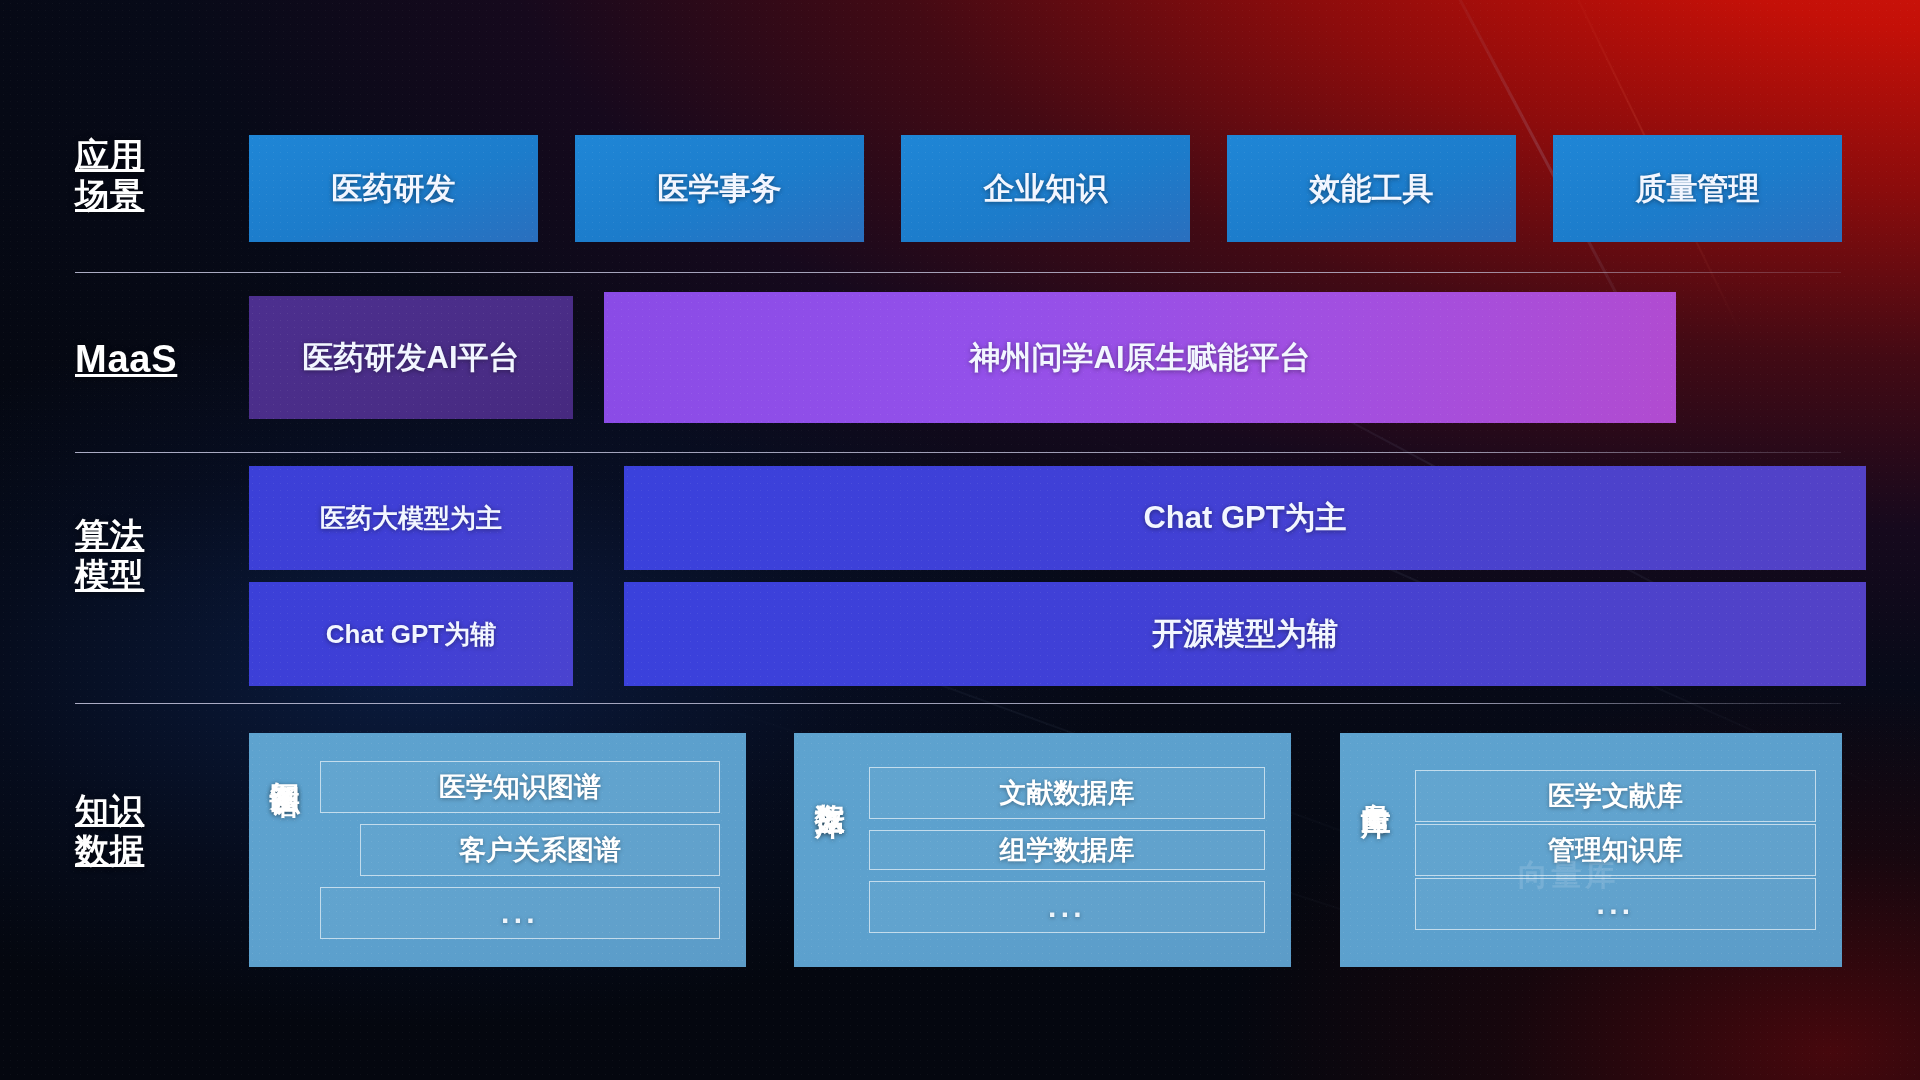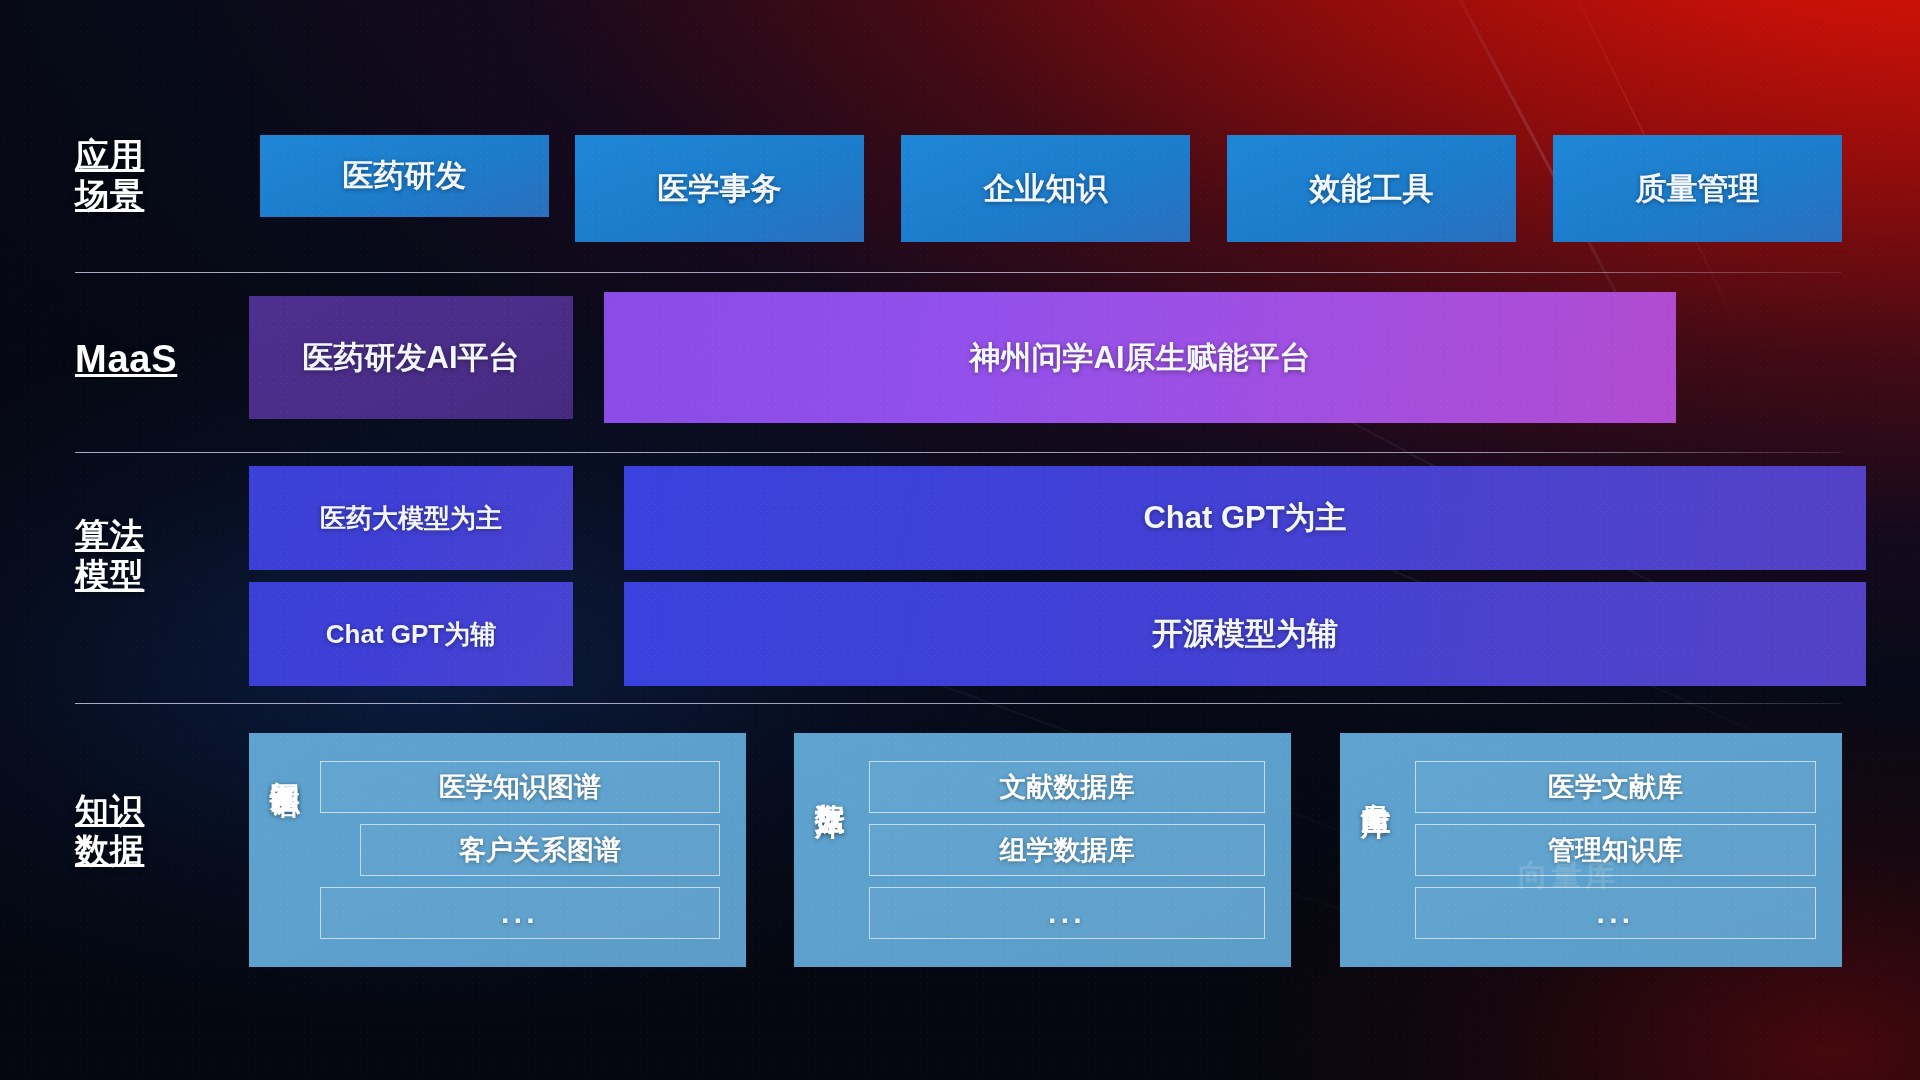--- a/index.html
+++ b/index.html
@@ -126,21 +126,21 @@
 <div class="streak" style="left:1180px; top:330px; width:760px; height:2px; transform:rotate(28deg); opacity:.30;"></div>
 <div class="streak" style="left:1080px; top:430px; width:900px; height:2px; transform:rotate(24deg); opacity:.22;"></div>
 <div class="streak" style="left:600px; top:560px; width:980px; height:2px; transform:rotate(20deg); opacity:.16;"></div>
 <div class="streak" style="left:700px; top:700px; width:900px; height:2px; transform:rotate(18deg); opacity:.14;"></div>
 
 <div class="stage">
 
   <div class="row-label" style="left:75px; top:135px; width:150px; font-size:34px;">应用
 场景</div>
 
-  <div class="box app-box" style="left:260px; top:135px; width:289px; height:82px;">
+  <div class="box app-box" style="left:249px; top:135px; width:289px; height:107px;">
     <span>医药研发</span>
   </div>
   <div class="box app-box" style="left:575px; top:135px; width:289px; height:107px;">
     <span>医学事务</span>
   </div>
   <div class="box app-box" style="left:901px; top:135px; width:289px; height:107px;">
     <span>企业知识</span>
   </div>
   <div class="box app-box" style="left:1227px; top:135px; width:289px; height:107px;">
     <span>效能工具</span>
@@ -198,33 +198,33 @@
       </div>
     </div>
   </div>
 
   <div class="kgroup" style="left:794px; top:733px; width:497px; height:234px; padding:0 14px 0 18px;">
     <div class="kgroup-title" style="height:140px; margin-right:22px;">数据库</div>
     <div class="kitems" style="gap:11px; padding:22px 12px 22px 0;">
       <div class="kitem" style="height:52px;">
         <span>文献数据库</span>
       </div>
-      <div class="kitem" style="height:52px;">
+      <div class="kitem" style="height:40px;">
         <span>组学数据库</span>
       </div>
       <div class="kitem ellipsis" style="height:52px;">
         <span>...</span>
       </div>
     </div>
   </div>
 
   <div class="kgroup" style="left:1340px; top:733px; width:502px; height:234px; padding:0 14px 0 18px;">
     <div class="kgroup-title" style="height:140px; margin-right:22px;">向量库</div>
     <div class="watermark" style="left:178px; top:122px;">向量库</div>
-    <div class="kitems" style="gap:11px; padding:22px 12px 22px 0;">
+    <div class="kitems" style="gap:2px; padding:22px 12px 22px 0;">
       <div class="kitem" style="height:52px;">
         <span>医学文献库</span>
       </div>
       <div class="kitem" style="height:52px;">
         <span>管理知识库</span>
       </div>
       <div class="kitem ellipsis" style="height:52px;">
         <span>...</span>
       </div>
     </div>

